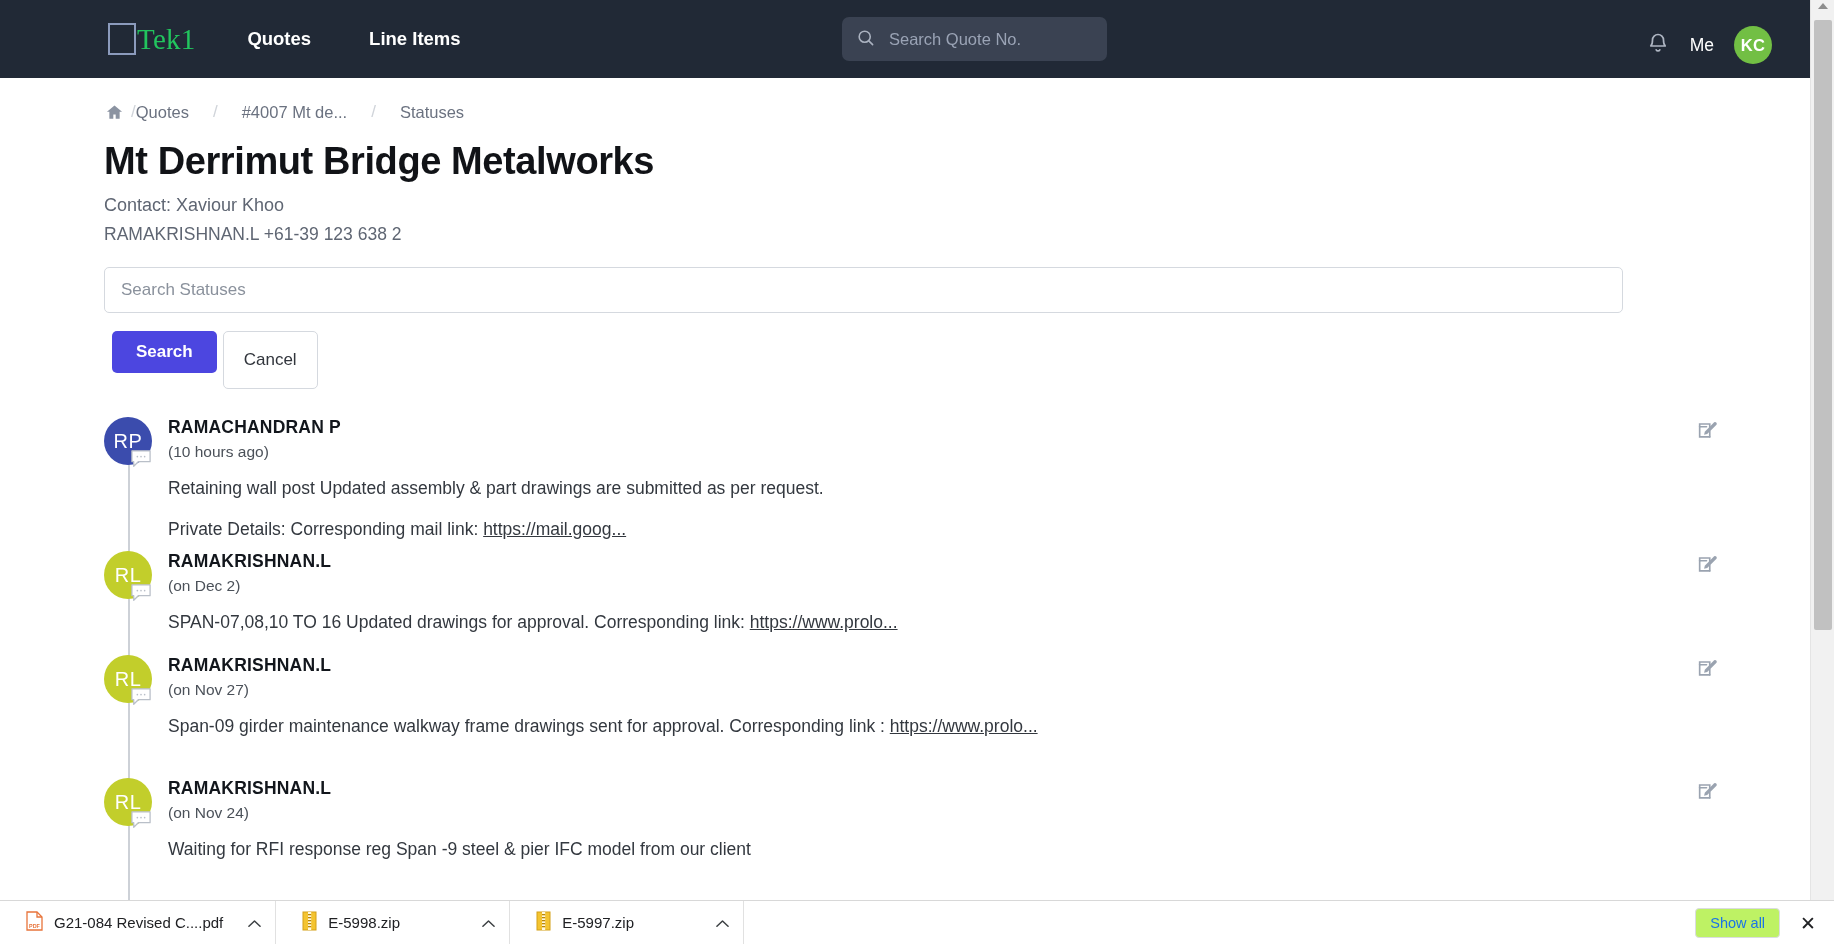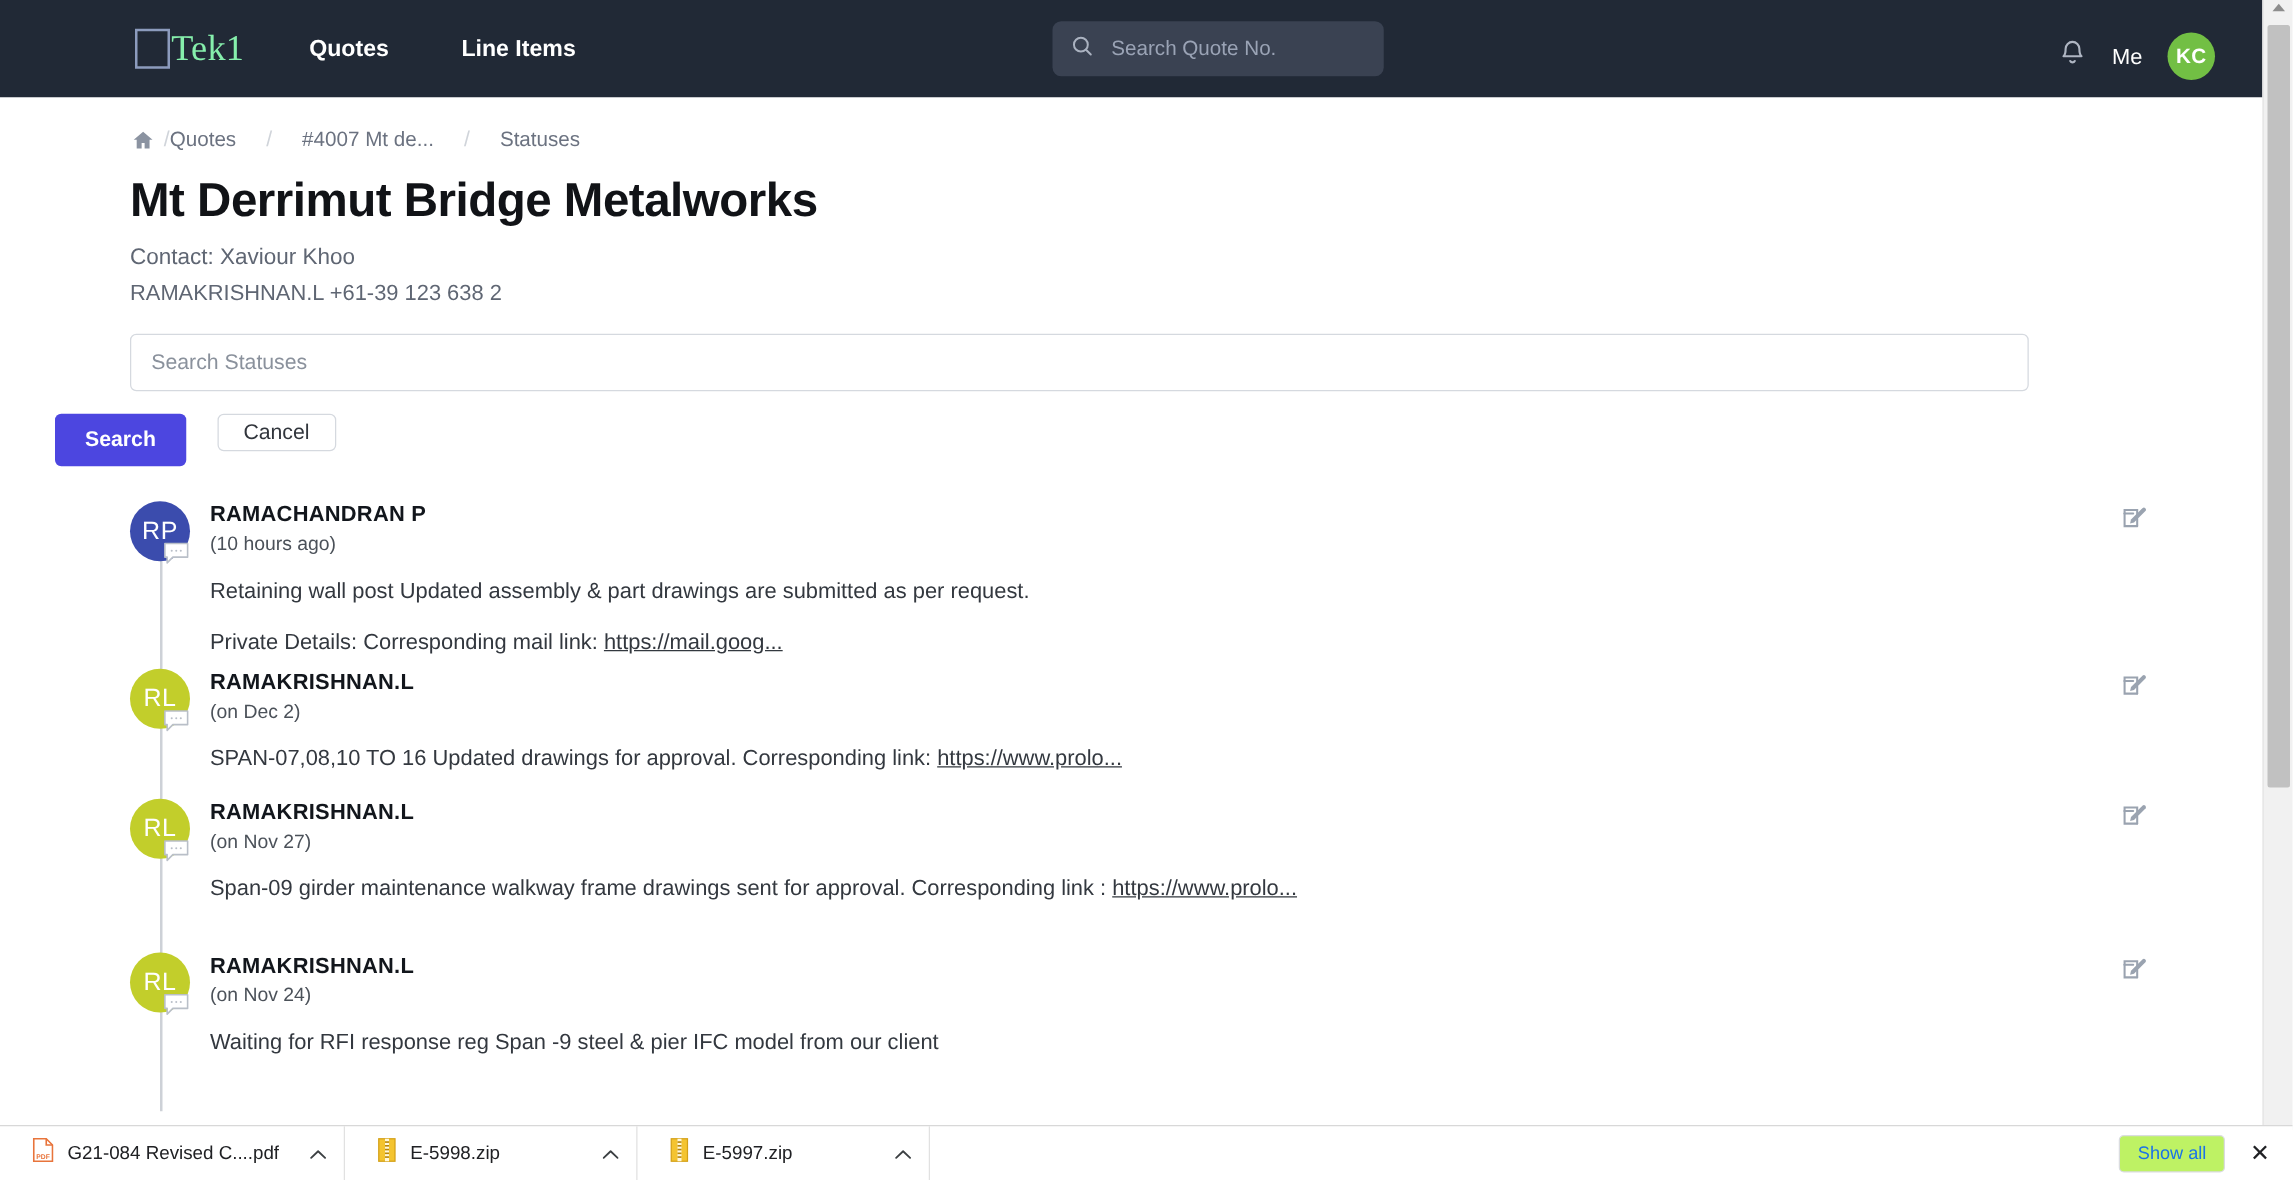--- a/index.html
+++ b/index.html
@@ -20,21 +20,21 @@
   }
   .brand { display: flex; align-items: center; margin-left: 108px; }
   .brand-mark {
     width: 28px; height: 32px;
     border: 2px solid #8c9bbd;
     background: transparent;
     display: inline-block;
   }
   .brand-text {
     font-family: "Liberation Serif", serif;
-    font-size: 29px; color: #86efac;
+    font-size: 29px; color: #22c55e;
     margin-left: 1px; letter-spacing: .2px;
   }
   .navlinks { display: flex; align-items: center; margin-left: 52px; gap: 58px; }
   .navlink {
     color: #ffffff; font-size: 18.5px; font-weight: 600;
     text-decoration: none; cursor: pointer; white-space: nowrap;
   }
   .search-wrap {
     position: absolute; left: 842px; top: 17px;
     width: 265px; height: 44px;
@@ -92,29 +92,29 @@
   .statuses-inp {
     margin: 22px 0 0 104px;
     width: 1519px; height: 46px;
     border: 1px solid #d5d9df; border-radius: 5px;
     padding: 0 16px; font-size: 17px; color: #ec4899;
     font-family: "Liberation Sans", sans-serif;
     outline: none; background: #fff;
   }
   .statuses-inp::placeholder { color: #8a919c; opacity: 1; }
 
-  .btnrow { display: flex; gap: 25px; margin: 18px 0 0 44px; }
+  .btnrow { display: flex; gap: 6px; margin: 18px 0 0 112px; }
   .btn-primary {
     background: #4c46e0; color: #fff; border: 0; border-radius: 5px;
     font-size: 17px; font-weight: 600; padding: 0 24px; height: 42px;
     cursor: pointer; font-family: "Liberation Sans", sans-serif;
   }
   .btn-default {
     background: #fff; color: #31353c; border: 1px solid #d5d9df; border-radius: 5px;
-    font-size: 17px; padding: 0 20px; height: 30px;
+    font-size: 17px; padding: 0 20px; height: 58px;
     cursor: pointer; font-family: "Liberation Sans", sans-serif;
   }
 
   
   .timeline { position: relative; margin: 28px 0 0 0; }
   .tl-line {
     position: absolute; left: 128px; top: 18px;
     width: 2px; height: 470px; background: #cdd1d7;
   }
   .entry { position: relative; padding-left: 104px; min-height: 90px; }

